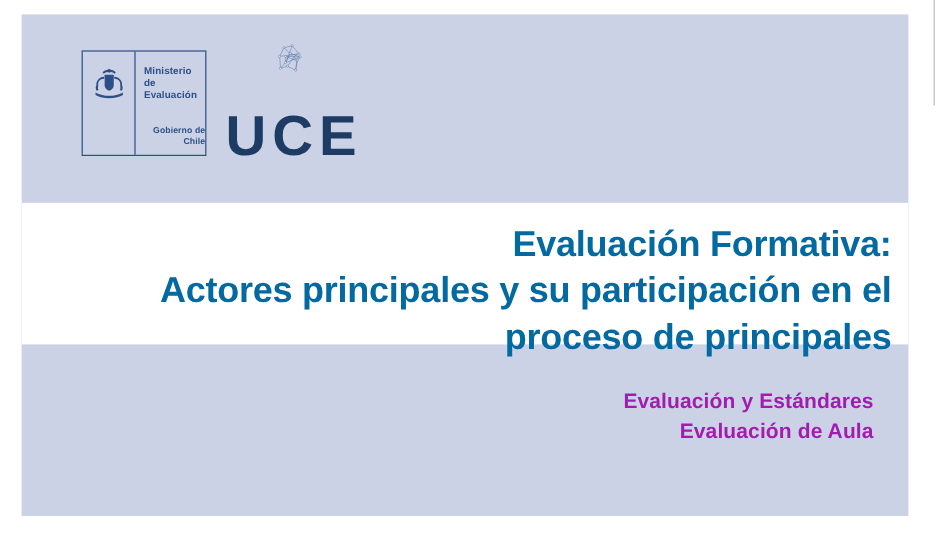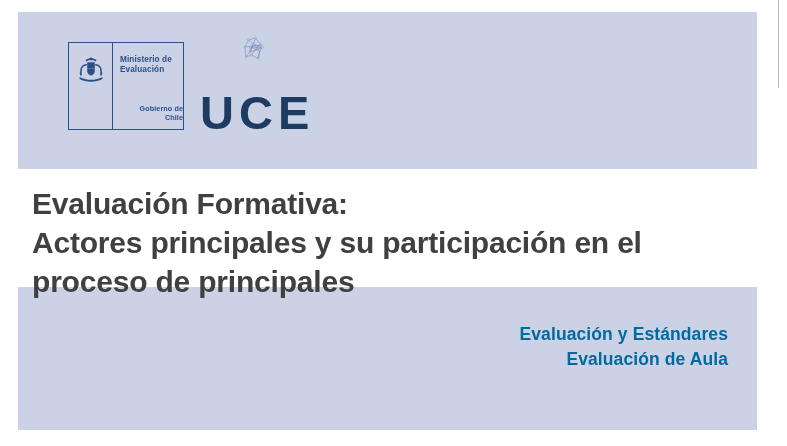--- a/index.html
+++ b/index.html
@@ -61,21 +61,21 @@
     left: 50px;
     top: 20px;
     height: 108px;
     display: flex;
     align-items: center;
     gap: 14px;
   }
 
   
   #mineduc-logo {
-    width: 116px;
+    width: 104px;
     height: 88px;
     border: 1.4px solid #2b4f86;
     display: flex;
     position: relative;
     box-sizing: border-box;
   }
   #mineduc-left {
     width: 43px;
     border-right: 1.4px solid #2b4f86;
     position: relative;
@@ -141,38 +141,38 @@
     padding-top: 30px;
     padding-left: 8px;
   }
 
   
   #main-title {
     position: absolute;
     left: 0;
     top: 172px;
     width: 100%;
-    text-align: left;
-    color: #404040;
+    text-align: right;
+    color: #0369a1;
     font-weight: bold;
     font-size: 30px;
     line-height: 1.30;
     letter-spacing: -0.2px;
     padding: 0 14px;
     box-sizing: border-box;
   }
   #main-title .tl { display: block; }
 
   
   #credit-block {
     position: absolute;
     right: 29px;
     top: 310px;
     text-align: right;
-    color: #0369a1;
+    color: #a21caf;
     font-weight: bold;
     font-size: 17.5px;
     line-height: 1.44;
     letter-spacing: 0.1px;
   }
   #credit-block .cl { display: block; }
 </style>
 </head>
 <body>
 

